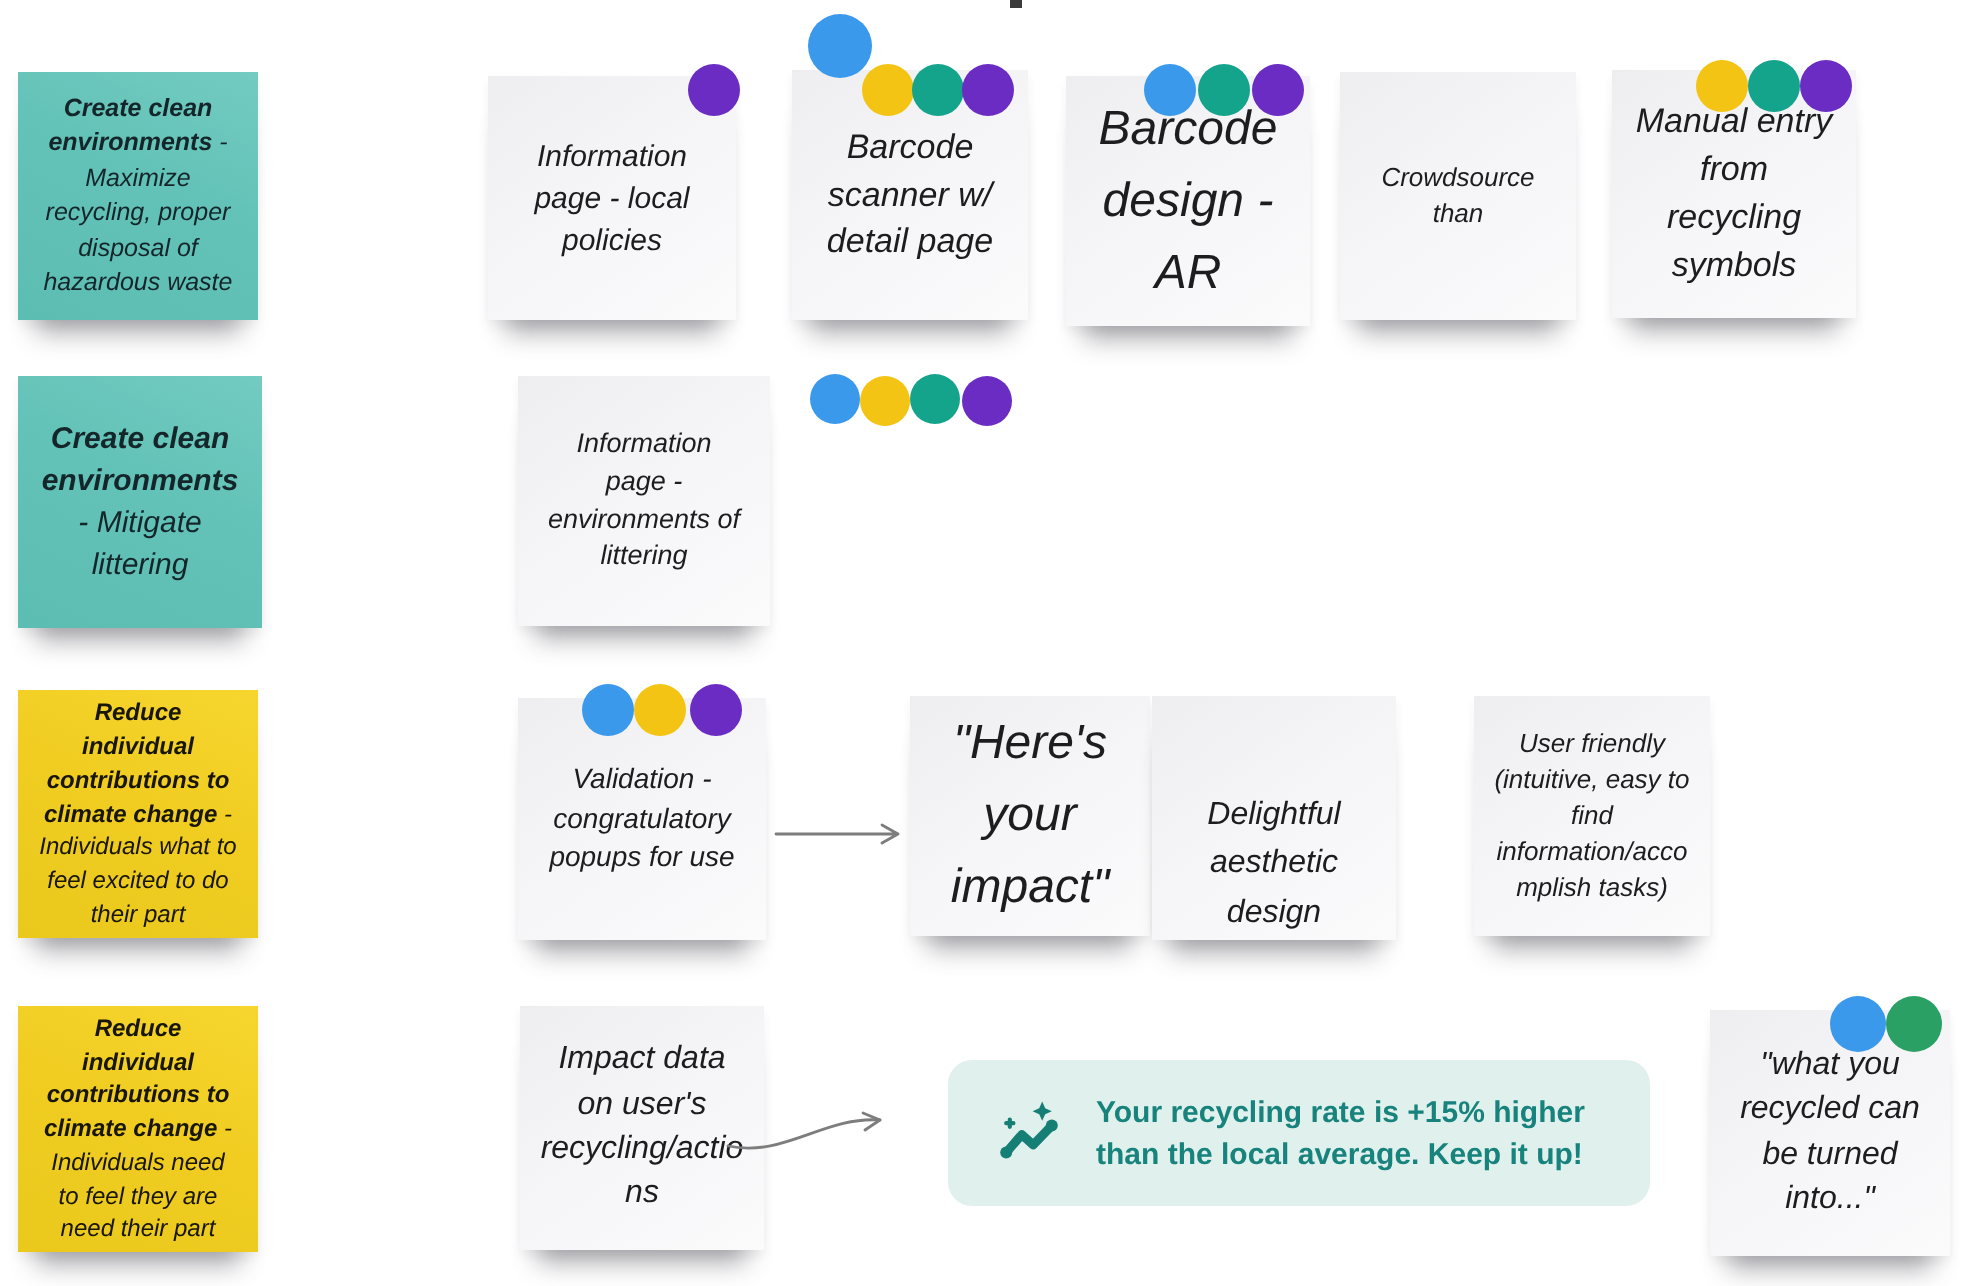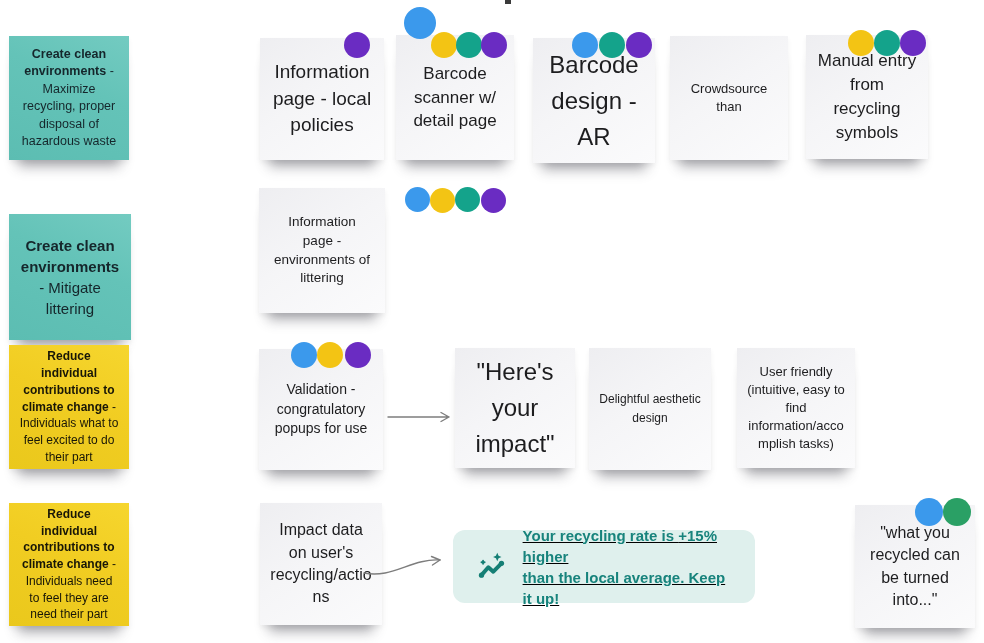--- a/index.html
+++ b/index.html
@@ -6,21 +6,21 @@
   #board{
     position:relative;width:984px;height:643px;overflow:hidden;
     background:#ffffff;
     font-family:"Liberation Sans", sans-serif;
     -webkit-font-smoothing:antialiased;
   }
   .note{
     position:absolute;display:flex;align-items:center;justify-content:center;
     text-align:center;box-sizing:border-box;
     box-shadow:0 15px 12px -9px rgba(70,70,80,.48), 0 3px 5px rgba(0,0,0,.05);
-    color:#1d1d1f;word-break:break-word;line-height:1.4;
+    color:#1d1d1f;word-break:break-word;line-height:1.4;font-style:italic;
   }
   .note .txt{width:100%;padding:0 10px;}
   .white{background:linear-gradient(145deg,#eeeef1 0%,#f5f5f7 45%,#fbfbfc 100%);}
   .teal{background:linear-gradient(205deg,#73cbc1 0%,#64c3b8 40%,#5cbdb2 100%);color:#15262b;}
   .yellow{background:linear-gradient(205deg,#f6d62e 0%,#f1cd22 45%,#eac81c 100%);color:#181607;}
   .dot{position:absolute;border-radius:50%;}
   .arrow{position:absolute;}
   .banner{
     position:absolute;display:flex;align-items:center;gap:14px;
     background:#dff0ed;border-radius:12px;box-sizing:border-box;padding:0 18px 0 24px;
@@ -30,31 +30,31 @@
   .frag{position:absolute;background:#3a3a3a;}
 </style>
 </head>
 <body>
 
 <div id="board">
 
   <div class="note teal" style="left:9px;top:36px;width:120px;height:124px;font-size:12.5px;">
     <div class="txt"><b>Create clean environments</b><span> - Maximize recycling, proper disposal of hazardous waste</span></div>
   </div>
-  <div class="note teal" style="left:9px;top:188px;width:122px;height:126px;font-size:15px;margin-top:26px;">
+  <div class="note teal" style="left:9px;top:188px;width:122px;height:126px;font-size:15px;">
     <div class="txt"><b>Create clean environments</b><span> - Mitigate littering</span></div>
   </div>
   <div class="note yellow" style="left:9px;top:345px;width:120px;height:124px;font-size:12px;">
     <div class="txt"><b>Reduce individual contributions to climate change</b><span> - Individuals what to feel excited to do their part</span></div>
   </div>
   <div class="note yellow" style="left:9px;top:503px;width:120px;height:123px;font-size:12px;">
     <div class="txt"><b>Reduce individual contributions to climate change</b><span> - Individuals need to feel they are need their part</span></div>
   </div>
 
-  <div class="note white" style="left:260px;top:38px;width:124px;height:122px;font-size:19px;">
+  <div class="note white" style="left:244px;top:38px;width:124px;height:122px;font-size:15px;">
     <div class="txt">Information page - local policies</div>
   </div>
   <div class="note white" style="left:396px;top:35px;width:118px;height:125px;font-size:17px;">
     <div class="txt">Barcode scanner w/ detail page</div>
   </div>
   <div class="note white" style="left:533px;top:38px;width:122px;height:125px;font-size:24px;line-height:1.5;">
     <div class="txt">Barcode design - AR</div>
   </div>
   <div class="note white" style="left:670px;top:36px;width:118px;height:124px;font-size:13px;">
     <div class="txt">Crowdsource than</div>
@@ -66,35 +66,35 @@
   <div class="note white" style="left:259px;top:188px;width:126px;height:125px;font-size:13.5px;">
     <div class="txt" style="padding:0 14px;">Information page - environments of littering</div>
   </div>
 
   <div class="note white" style="left:259px;top:349px;width:124px;height:121px;font-size:14px;">
     <div class="txt">Validation - congratulatory popups for use</div>
   </div>
   <div class="note white" style="left:455px;top:348px;width:120px;height:120px;font-size:24px;line-height:1.5;">
     <div class="txt">"Here's your impact"</div>
   </div>
-  <div class="note white" style="left:589px;top:348px;width:122px;height:122px;font-size:12px;line-height:1.55;">
+  <div class="note white" style="left:576px;top:348px;width:122px;height:122px;font-size:16px;line-height:1.55;align-items:flex-end;">
     <div class="txt">Delightful aesthetic design</div>
   </div>
   <div class="note white" style="left:737px;top:348px;width:118px;height:120px;font-size:13px;">
     <div class="txt">User friendly (intuitive, easy to find information/accomplish tasks)</div>
   </div>
 
   <div class="note white" style="left:260px;top:503px;width:122px;height:122px;font-size:16px;">
     <div class="txt">Impact data on user's recycling/actions</div>
   </div>
   <div class="note white" style="left:855px;top:505px;width:120px;height:123px;font-size:16px;">
     <div class="txt">"what you recycled can be turned into..."</div>
   </div>
 
-  <div class="banner" style="left:453px;top:530px;width:302px;height:73px;text-decoration:underline;">
+  <div class="banner" style="left:474px;top:530px;width:351px;height:73px;">
     <svg width="36" height="36" viewBox="0 0 24 24">
       <g fill="none" stroke="#157f75" stroke-linecap="round" stroke-linejoin="round">
         <path d="M3.4 18.2 L8.6 12.2 L12.4 15.6 L18.6 9.2" stroke-width="3"></path>
         <path d="M4.6 7.2 v2.4 M3.4 8.4 h2.4" stroke-width="1.4"></path>
       </g>
       <g fill="#157f75">
         <circle cx="3.4" cy="18.2" r="2"></circle>
         <circle cx="18.6" cy="9.2" r="2"></circle>
         <path d="M15.4 1.2 L16.4 3.4 L18.6 4.4 L16.4 5.4 L15.4 7.6 L14.4 5.4 L12.2 4.4 L14.4 3.4 Z"></path>
       </g>

